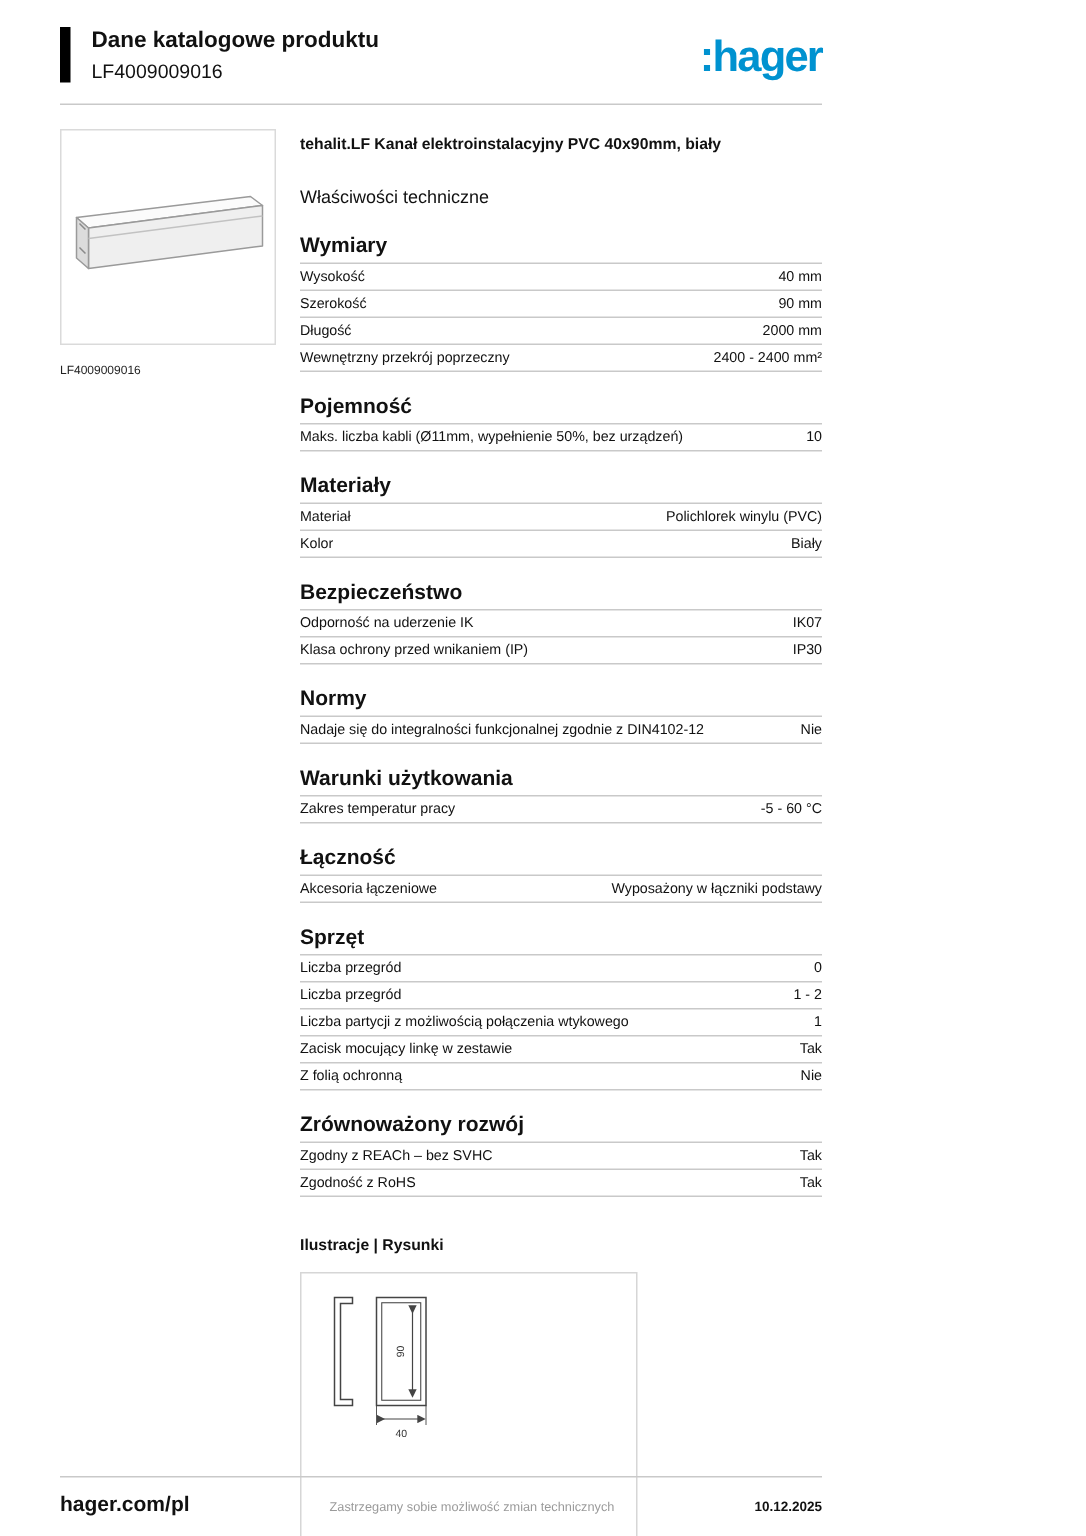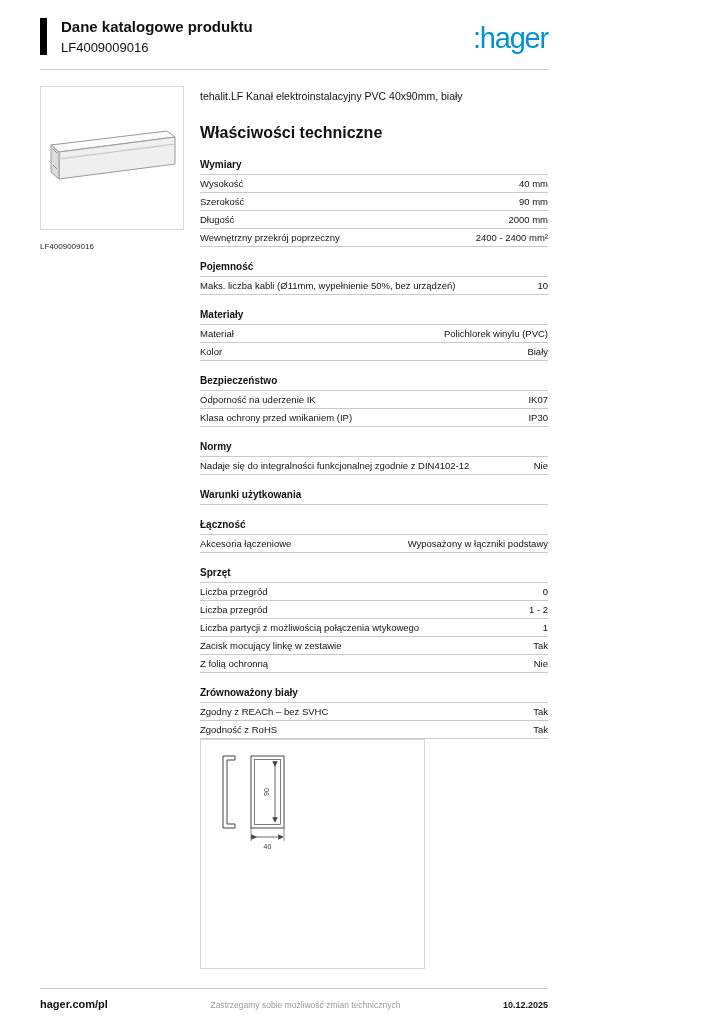--- a/index.html
+++ b/index.html
@@ -6,49 +6,49 @@
   body{font-family:"Liberation Sans", sans-serif;color:#111;}
   .page{position:relative;width:588px;height:1024px;box-sizing:border-box;
         padding:18px 40px 0 40px;background:#fff;overflow:hidden;}
 
   
   .header{display:flex;justify-content:space-between;align-items:flex-start;}
   .header-left{display:flex;align-items:stretch;}
   .accent-bar{width:7px;background:#000;margin-right:14px;}
   .title{font-size:15px;font-weight:bold;margin:0;line-height:1.25;}
   .subtitle{font-size:13px;margin-top:3px;line-height:1.2;}
-  .logo{font-size:29px;font-weight:normal;color:#0092d0;letter-spacing:-1.2px;line-height:1;margin-top:6px;}
+  .logo{font-size:29px;font-weight:bold;color:#0092d0;letter-spacing:-1.2px;line-height:1;margin-top:6px;}
   .header-rule{border:none;border-top:1px solid #c9c9c9;margin:14px 0 16px 0;}
 
   
   .main{display:flex;align-items:flex-start;}
   .aside{width:146px;flex:none;}
   .product-image{width:144px;height:144px;border:1px solid #dadada;box-sizing:border-box;
                  display:flex;align-items:center;justify-content:center;background:#fff;}
   .caption{font-size:8px;margin-top:12px;color:#222;}
   .content{flex:1;padding-left:14px;min-width:0;}
 
-  .product-title{font-size:10.5px;font-weight:normal;margin:4px 0 22px 0;}
-  .tech-heading{font-size:16px;font-weight:bold;margin:0 0 14px 0;}
+  .product-title{font-size:10.5px;font-weight:bold;margin:4px 0 22px 0;}
+  .tech-heading{font-size:12px;font-weight:normal;margin:0 0 14px 0;}
 
   .section{margin-top:11px;}
   .section:first-child{margin-top:0;}
-  .sec-heading{font-size:10px;font-weight:bold;padding:3px 0 4px 0;border-bottom:1px solid #c9c9c9;}
+  .sec-heading{font-size:14px;font-weight:bold;padding:3px 0 4px 0;border-bottom:1px solid #c9c9c9;}
   .spec-row{display:flex;justify-content:space-between;align-items:baseline;
             font-size:9.5px;padding:3px 0;border-bottom:1px solid #c9c9c9;}
   .spec-row .lbl{text-align:center;padding-right:10px;}
   .spec-row .val{text-align:right;white-space:nowrap;}
 
   .illu-heading{font-size:10.5px;font-weight:bold;margin:26px 0 12px 0;}
   .drawing{width:225px;height:230px;border:1px solid #d6d6d6;box-sizing:border-box;background:#fff;}
 
   
   .footer{position:absolute;left:40px;right:40px;bottom:14px;border-top:1px solid #c9c9c9;
           padding-top:9px;display:flex;justify-content:space-between;align-items:baseline;}
-  .footer-left{font-size:11px;font-weight:bold;color:#111;text-decoration:none;}
+  .footer-left{font-size:14px;font-weight:bold;color:#111;text-decoration:none;}
   .footer-center{font-size:8.5px;color:#9a9a9a;}
   .footer-right{font-size:9px;font-weight:bold;}
 
   svg text{font-family:"Liberation Sans", sans-serif;fill:#333;}
 </style>
 </head>
 <body>
 
 <div class="page">
 
@@ -138,20 +138,24 @@
           </div>
           <div class="section">
             <div class="sec-heading">Normy</div>
             <div class="spec-row">
               <span class="lbl">Nadaje się do integralności funkcjonalnej zgodnie z DIN4102-12</span>
               <span class="val">Nie</span>
             </div>
           </div>
           <div class="section">
             <div class="sec-heading">Warunki użytkowania</div>
+            <div class="spec-row">
+              <span class="lbl">Zakres temperatur pracy</span>
+              <span class="val">-5 - 60 °C</span>
+            </div>
           </div>
           <div class="section">
             <div class="sec-heading">Łączność</div>
             <div class="spec-row">
               <span class="lbl">Akcesoria łączeniowe</span>
               <span class="val">Wyposażony w łączniki podstawy</span>
             </div>
           </div>
           <div class="section">
             <div class="sec-heading">Sprzęt</div>
@@ -170,32 +174,33 @@
             <div class="spec-row">
               <span class="lbl">Zacisk mocujący linkę w zestawie</span>
               <span class="val">Tak</span>
             </div>
             <div class="spec-row">
               <span class="lbl">Z folią ochronną</span>
               <span class="val">Nie</span>
             </div>
           </div>
           <div class="section">
-            <div class="sec-heading">Zrównoważony biały</div>
+            <div class="sec-heading">Zrównoważony rozwój</div>
             <div class="spec-row">
               <span class="lbl">Zgodny z REACh – bez SVHC</span>
               <span class="val">Tak</span>
             </div>
             <div class="spec-row">
               <span class="lbl">Zgodność z RoHS</span>
               <span class="val">Tak</span>
             </div>
           </div>
         </div>
 
+      <div class="illu-heading">Ilustracje | Rysunki</div>
 
       <div class="drawing">
         <svg width="223" height="228" viewBox="0 0 223 228">
           <defs>
             <marker id="arr" markerWidth="7" markerHeight="7" refX="3.5" refY="3.5" orient="auto">
               <path d="M0,0 L7,3.5 L0,7 z" fill="#444"></path>
             </marker>
           </defs>
 
           <path d="M22,16 h12 v4 h-8 v64 h8 v4 h-12 z" fill="none" stroke="#444" stroke-width="1"></path>

